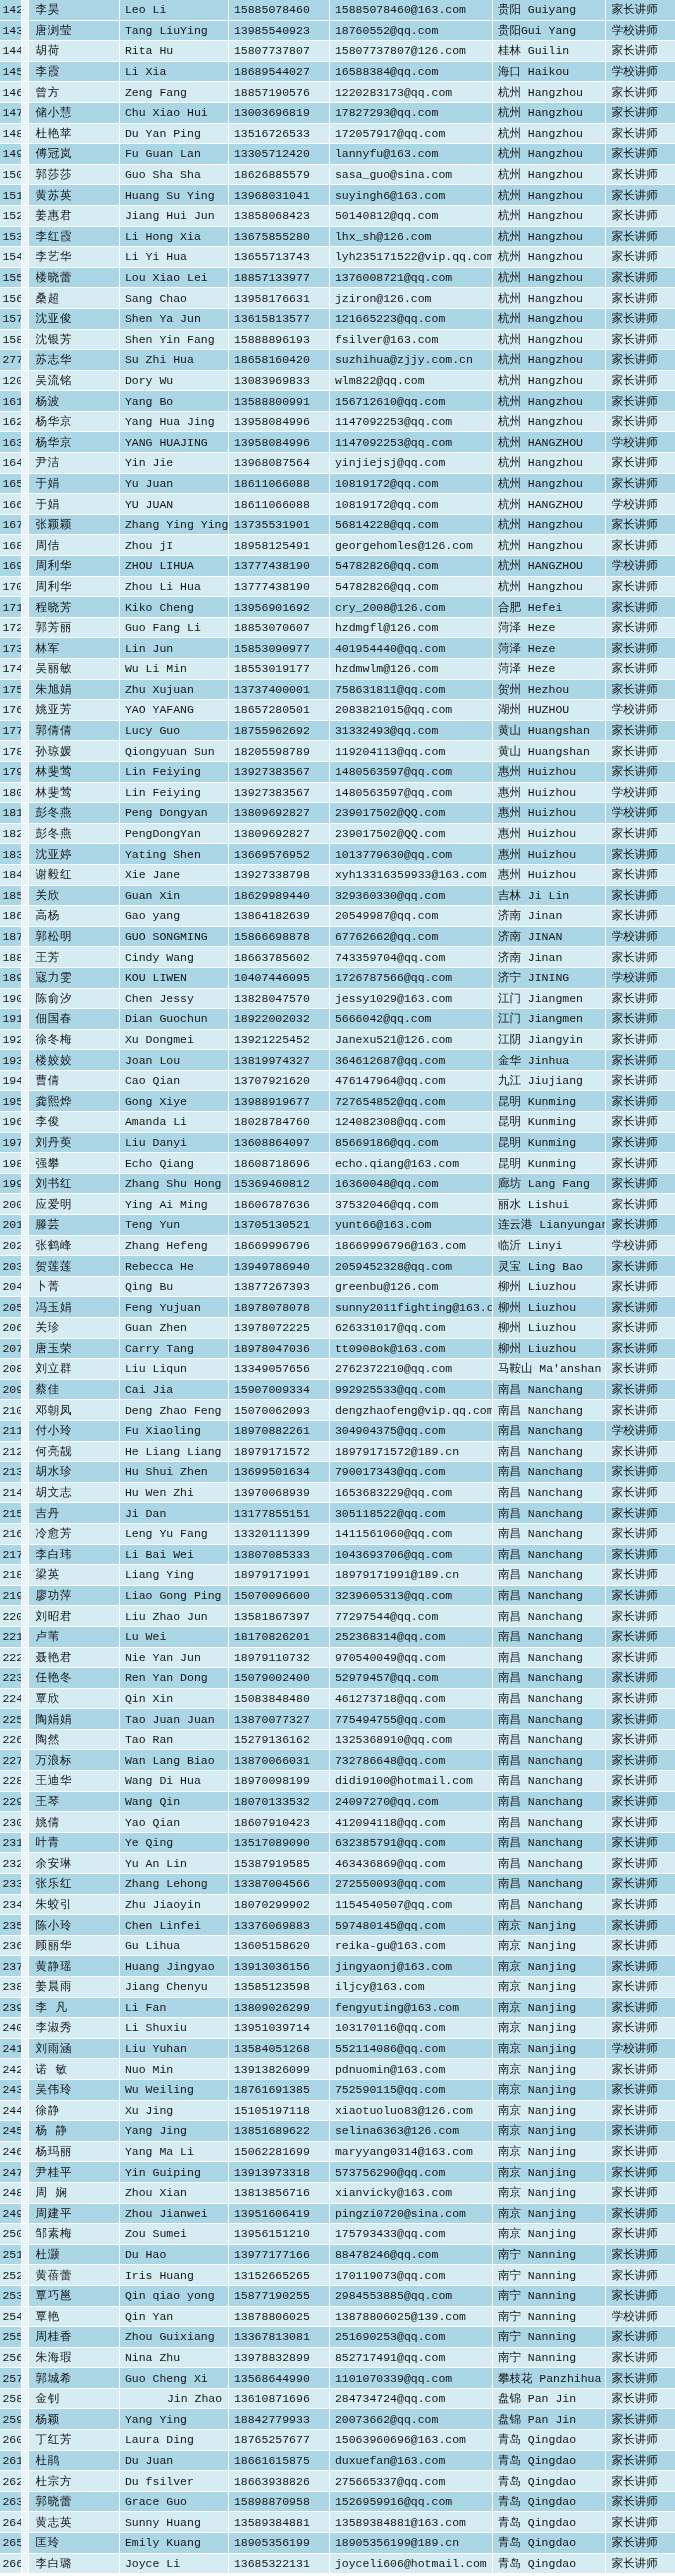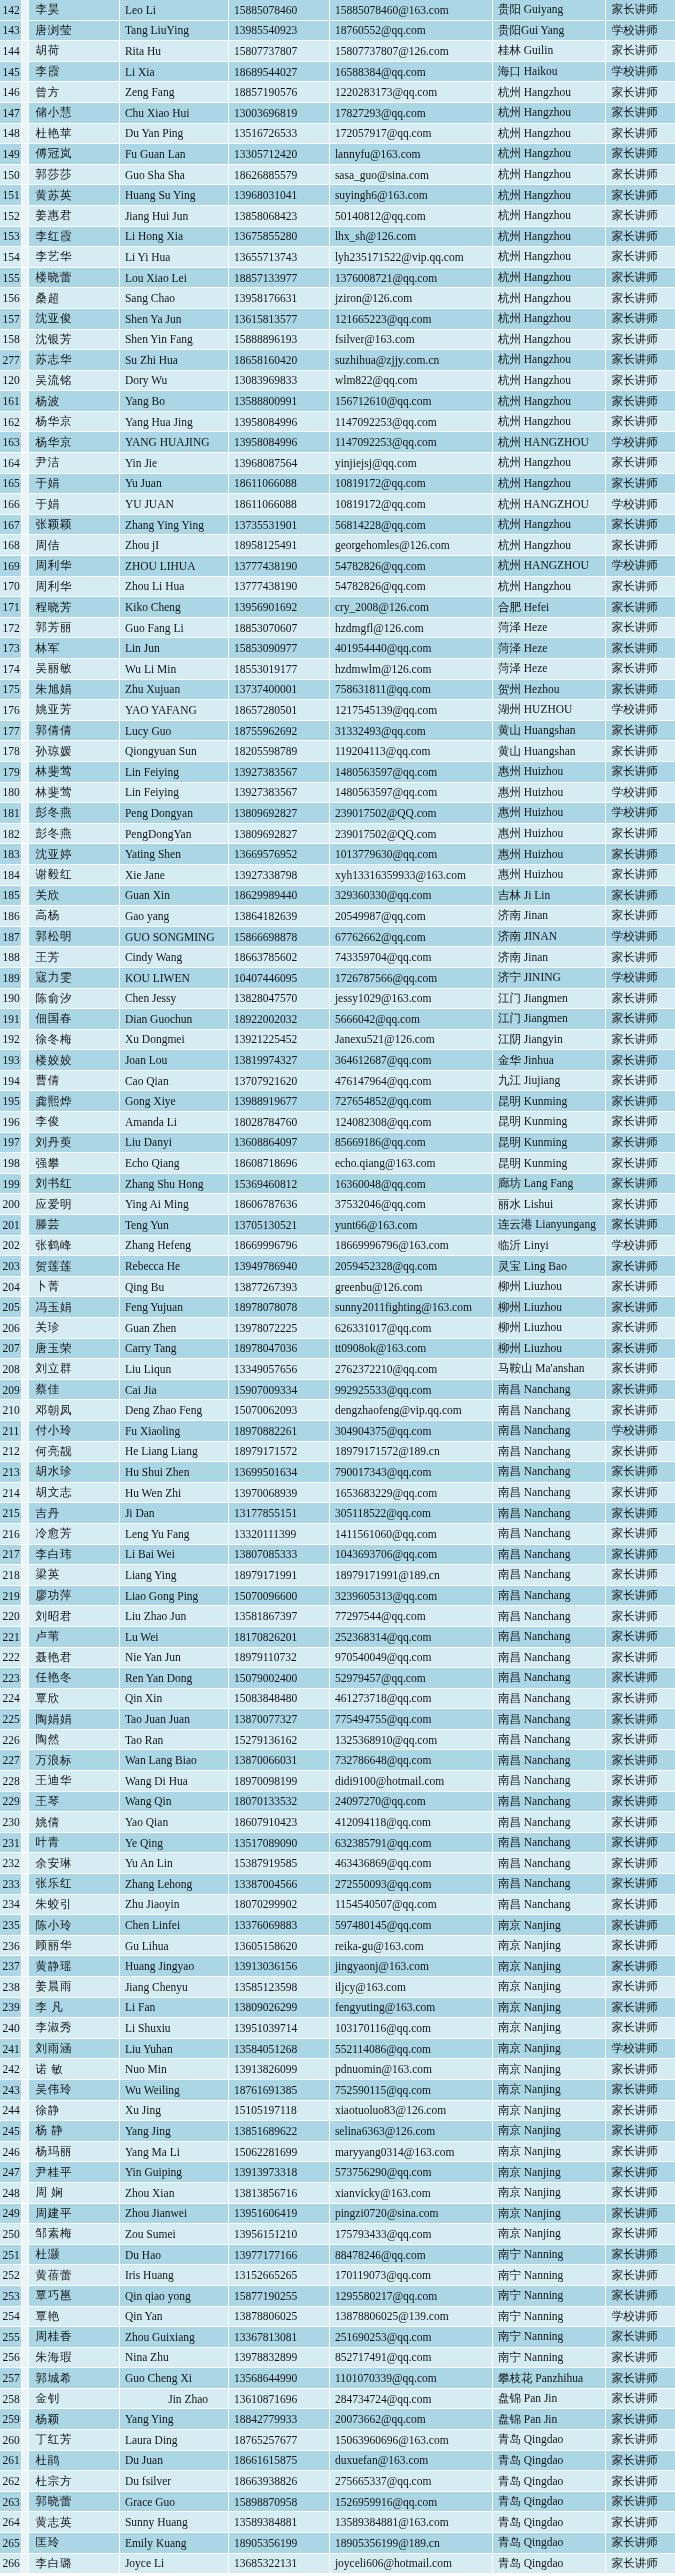--- a/index.html
+++ b/index.html
@@ -1,39 +1,39 @@
 <!DOCTYPE html>
 <html style="font-size:12.7px"><head>
 <meta charset="utf-8">
 <style>
   html,body{margin:0;padding:0;background:#ffffff;}
   #sheet{
     width:676px;height:2576px;overflow:hidden;
-    font-family:Liberation Serif, serif;
+    font-family:Liberation Mono, monospace;
     font-size:11.5px;color:#141414;background:#ffffff;
     display:flex;flex-direction:column;
   }
   .row{display:flex;flex:0 0 auto;height:20.6px;box-sizing:border-box;}
   .row.dark  .cell{background:#abd6e6;}
   .row.light .cell{background:#d5ecf3;}
   .cell{
     box-sizing:border-box;display:flex;align-items:center;
     border-right:0.8px solid #ffffff;border-bottom:0.8px solid #ffffff;
     white-space:nowrap;overflow:hidden;
   }
   .c-num   {width:22px;padding-left:2.4px;}
   .c-gap   {width:7.1px;}
   .row.dark .c-gap, .row.light .c-gap{background:#e9f4f8;}
   .c-name  {width:91px;padding-left:6.3px;letter-spacing:0.8px;}
   .c-pinyin{width:109px;padding-left:4.8px;}
   .c-phone {width:101px;padding-left:4.8px;}
   .c-email {width:163px;padding-left:4.8px;}
   .c-city  {width:113px;padding-left:4.8px;}
   .c-role  {width:69px;padding-left:5.6px;border-right:none;}
-  .cell.right{justify-content:flex-end;padding-right:20px;}
+  .cell.right{justify-content:flex-end;padding-right:6px;}
 </style>
 </head>
 <body>
 
 <div id="sheet">
     <div class="row dark">
     <div class="cell c-num">142</div>
     <div class="cell c-gap"></div>
     <div class="cell c-name">李昊</div>
     <div class="cell c-pinyin">Leo Li</div>
@@ -371,21 +371,21 @@
     <div class="cell c-email">758631811@qq.com</div>
     <div class="cell c-city">贺州 Hezhou</div>
     <div class="cell c-role">家长讲师</div>
   </div>
     <div class="row light">
     <div class="cell c-num">176</div>
     <div class="cell c-gap"></div>
     <div class="cell c-name">姚亚芳</div>
     <div class="cell c-pinyin">YAO YAFANG</div>
     <div class="cell c-phone">18657280501</div>
-    <div class="cell c-email">1217545139@qq.com</div>
+    <div class="cell c-email">2083821015@qq.com</div>
     <div class="cell c-city">湖州 HUZHOU</div>
     <div class="cell c-role">学校讲师</div>
   </div>
     <div class="row dark">
     <div class="cell c-num">177</div>
     <div class="cell c-gap"></div>
     <div class="cell c-name">郭倩倩</div>
     <div class="cell c-pinyin">Lucy Guo</div>
     <div class="cell c-phone">18755962692</div>
     <div class="cell c-email">31332493@qq.com</div>
@@ -1141,21 +1141,21 @@
     <div class="cell c-email">170119073@qq.com</div>
     <div class="cell c-city">南宁 Nanning</div>
     <div class="cell c-role">家长讲师</div>
   </div>
     <div class="row dark">
     <div class="cell c-num">253</div>
     <div class="cell c-gap"></div>
     <div class="cell c-name">覃巧邕</div>
     <div class="cell c-pinyin">Qin qiao yong</div>
     <div class="cell c-phone">15877190255</div>
-    <div class="cell c-email">1295580217@qq.com</div>
+    <div class="cell c-email">2984553885@qq.com</div>
     <div class="cell c-city">南宁 Nanning</div>
     <div class="cell c-role">家长讲师</div>
   </div>
     <div class="row light">
     <div class="cell c-num">254</div>
     <div class="cell c-gap"></div>
     <div class="cell c-name">覃艳</div>
     <div class="cell c-pinyin">Qin Yan</div>
     <div class="cell c-phone">13878806025</div>
     <div class="cell c-email">13878806025@139.com</div>

